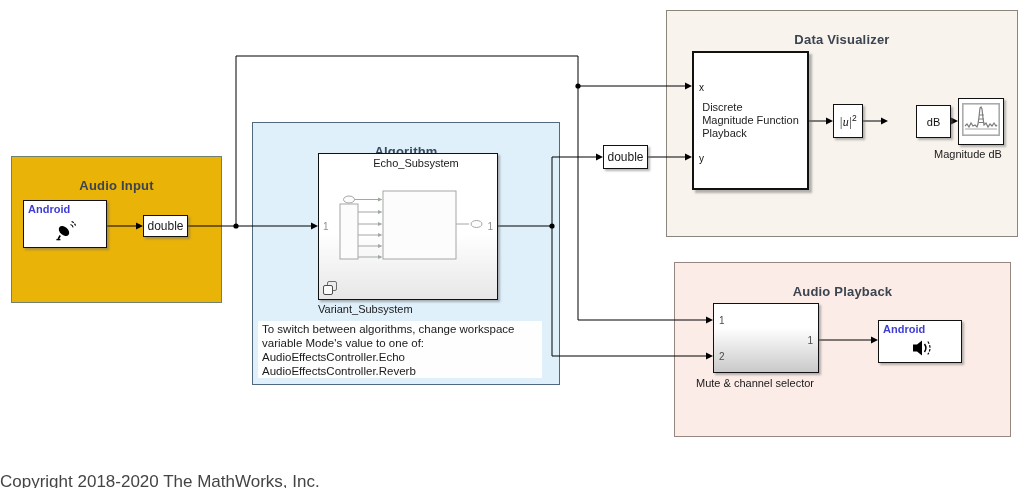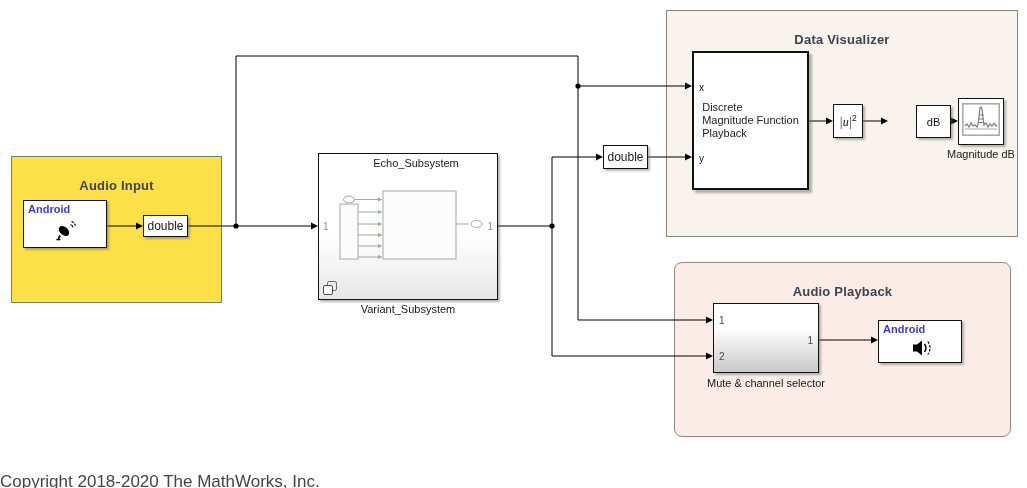--- a/index.html
+++ b/index.html
@@ -3,36 +3,36 @@
 <meta charset="utf-8">
 <style>
   html,body{margin:0;padding:0;background:#fff;}
   #canvas{
     position:relative;width:1027px;height:488px;background:#ffffff;overflow:hidden;
     font-family:"Liberation Sans",sans-serif;
   }
   
   .area{position:absolute;border:1px solid #808080;box-sizing:border-box;z-index:1;}
   .area-title{font-weight:bold;font-size:13px;color:#3c4450;text-align:center;padding-top:21px;letter-spacing:.2px;}
-  #area-audio-input{left:11px;top:156px;width:211px;height:147px;background:#fde047;border-color:#6f826f;}
+  #area-audio-input{left:11px;top:156px;width:211px;height:147px;background:#eab308;border-color:#6f826f;}
   #area-algorithm{left:252px;top:122px;width:308px;height:263px;background:#dff0fb;border-color:#52697d;}
   #area-algorithm .area-title{color:#39495c;}
   #area-data-visualizer{left:666px;top:10px;width:352px;height:227px;background:#f8f3ec;border-color:#8b857c;}
-  #area-audio-playback{left:674px;top:262px;width:337px;height:175px;background:#fbece7;border-color:#97867f;border-radius:8px;}
+  #area-audio-playback{left:674px;top:262px;width:337px;height:175px;background:#fbece7;border-color:#97867f;}
   
   #wires{position:absolute;left:0;top:0;z-index:2;}
   .wire{stroke:#000;stroke-width:1;fill:none;}
   .ahead{fill:#000;stroke:none;}
   .jdot{fill:#000;stroke:none;}
   
   .blk{position:absolute;background:#fff;border:1px solid #111;box-sizing:border-box;z-index:3;
        box-shadow:2px 2px 2px rgba(110,110,110,.5);}
   .cc{display:flex;align-items:center;justify-content:center;}
   .small-label{font-size:12px;color:#1a1a1a;}
-  .blk-label{position:absolute;z-index:3;font-size:11px;color:#1a1a1a;text-align:center;}
+  .blk-label{position:absolute;z-index:3;font-size:11px;color:#1a1a1a;}
   .android-name{position:absolute;left:4px;top:2px;font-size:11px;color:#3d3dd6;font-weight:bold;}
   .portnum{position:absolute;font-size:10px;color:#8f8f8f;line-height:10px;}
   .portnum-dark{color:#4a4a4a;}
   #blk-variant{background:linear-gradient(#ffffff 55%,#e7e7e7 100%);}
   #blk-mute{background:linear-gradient(#ffffff 35%,#c9c9c9 100%);}
   #blk-dtfe{border-width:2px;box-shadow:3px 3px 2px rgba(110,110,110,.5);}
   .dtfe-text{font-size:11px;line-height:13px;text-align:left;color:#222;}
   .dtfe-port{position:absolute;font-size:10px;color:#111;left:5px;}
   .annotation{position:absolute;left:258px;top:321px;width:284px;height:57px;background:#fefefe;
               z-index:3;font-size:11.5px;line-height:14px;color:#1a1a1a;padding:1px 4px;box-sizing:border-box;}
@@ -42,20 +42,23 @@
   #footer-copyright{position:absolute;left:0;top:472px;width:1015px;text-align:left;
                     font-size:17px;color:#444;z-index:3;}
 </style>
 </head>
 <body>
 
 <div id="canvas">
 
   <div class="area" id="area-audio-input">
     <div class="area-title">Audio Input</div>
+  </div>
+  <div class="area" id="area-algorithm">
+    <div class="area-title">Algorithm</div>
   </div>
   <div class="area" id="area-data-visualizer">
     <div class="area-title">Data Visualizer</div>
   </div>
   <div class="area" id="area-audio-playback">
     <div class="area-title">Audio Playback</div>
   </div>
 
   <svg id="wires" width="1027" height="488">
 
@@ -138,20 +141,26 @@
           <polygon points="59,101 63.5,103 59,105"></polygon>
       </g>
     </svg>
     <svg width="16" height="16" viewBox="0 0 16 16" style="position:absolute;left:3px;bottom:3px;">
       <rect x="5.5" y="1.5" width="9" height="9" rx="1.5" fill="#ececec" stroke="#6f6f6f"></rect>
       <rect x="1.5" y="5.5" width="9" height="9" rx="1.5" fill="#fafafa" stroke="#4d4d4d"></rect>
     </svg>
   </div>
   <div class="blk-label" style="left:318px;top:303px;width:180px;">Variant_Subsystem</div>
 
+  <div class="annotation">
+    <div>To switch between algorithms, change workspace</div>
+    <div>variable Mode's value to one of:</div>
+    <div>AudioEffectsController.Echo</div>
+    <div>AudioEffectsController.Reverb</div>
+  </div>
 
   <div class="blk cc" id="blk-double2" style="left:603px;top:145px;width:45px;height:24px;">
     <span class="small-label">double</span>
   </div>
 
   <div class="blk cc" id="blk-dtfe" style="left:692px;top:51px;width:117px;height:139px;">
     <div class="dtfe-text">
       <div>Discrete</div>
       <div>Magnitude Function</div>
       <div>Playback</div>

